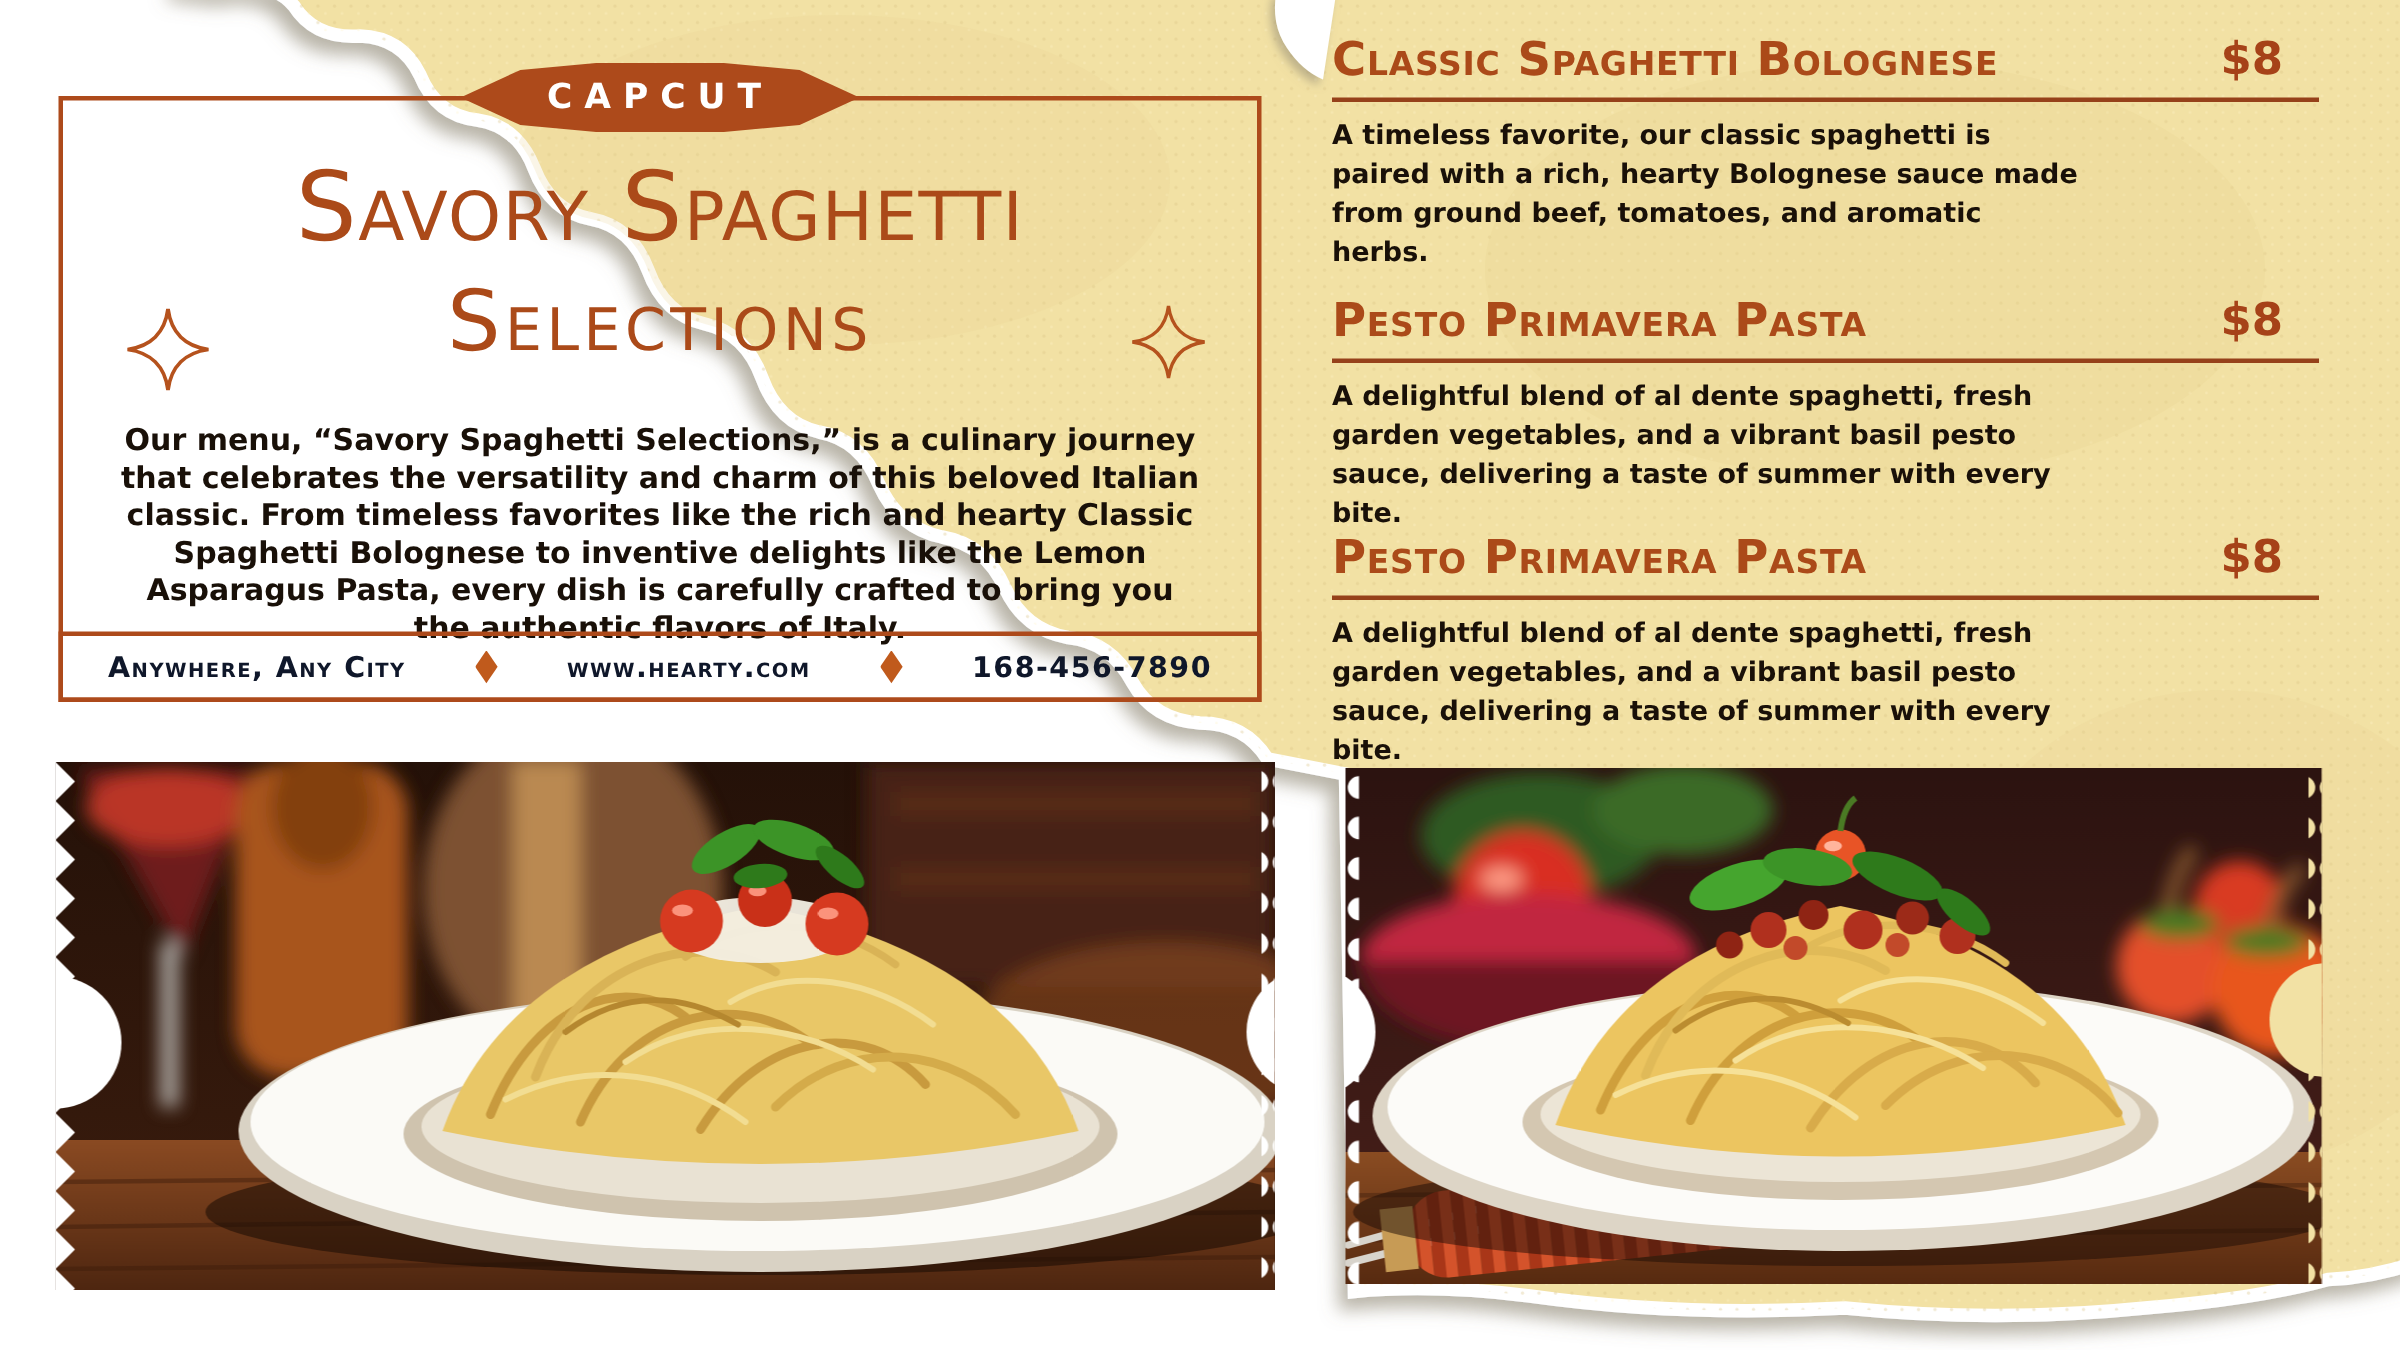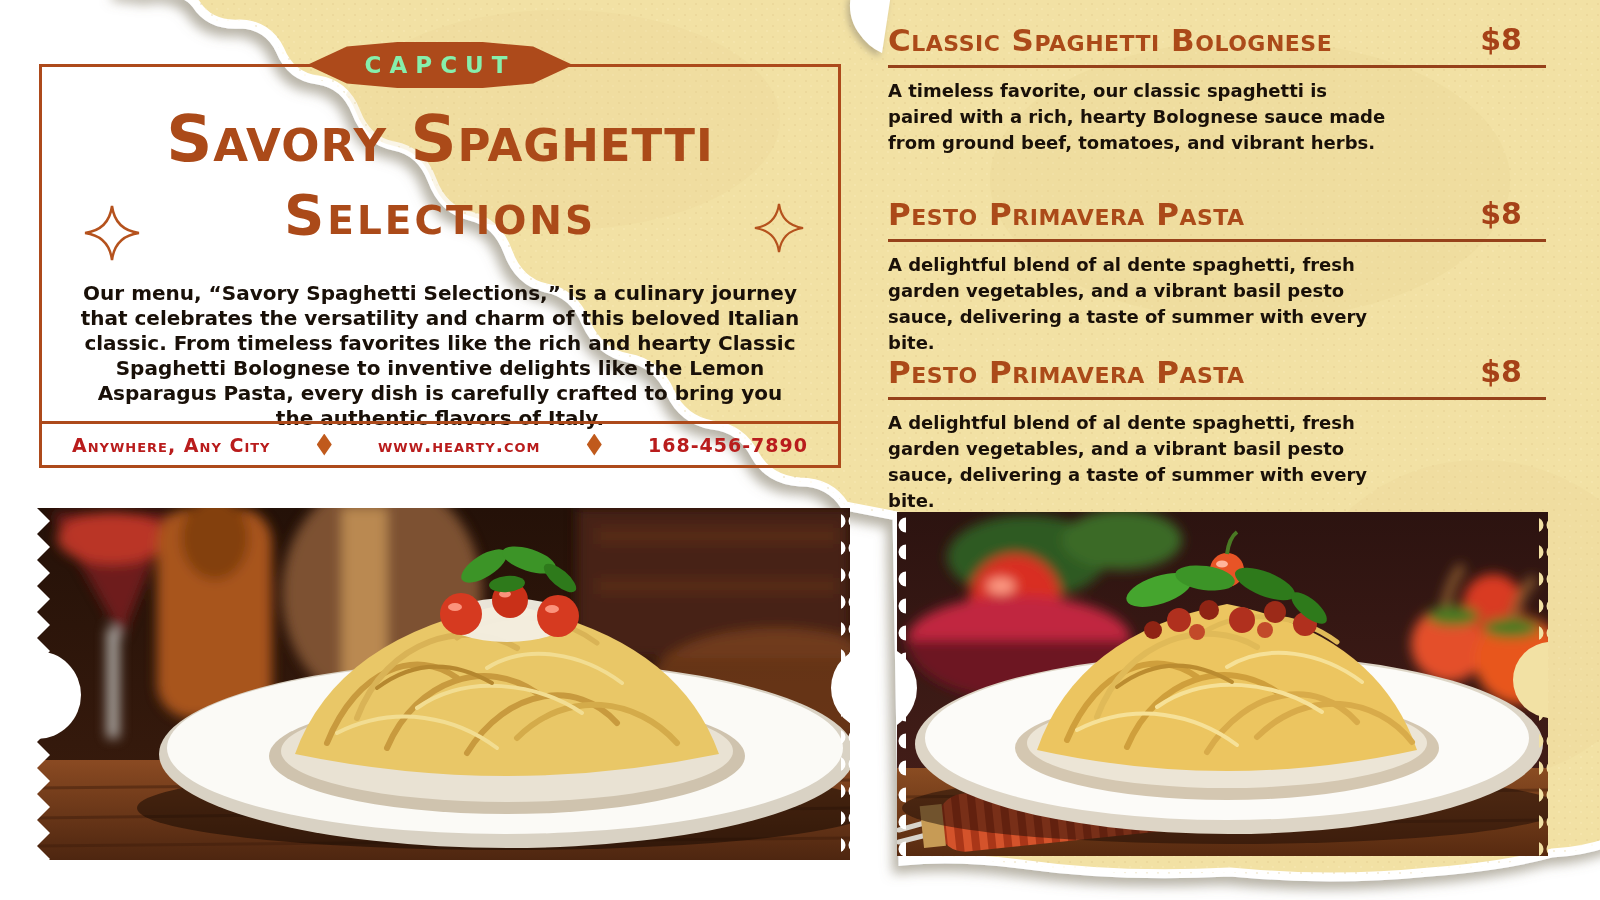--- a/index.html
+++ b/index.html
@@ -14,41 +14,41 @@
   
   .card{
     position:absolute; left:39px; top:64px; width:796px; height:398px;
     border:3px solid #ad4a1b; z-index:3; background:transparent;
   }
   .badge{
     position:absolute; left:50%; top:-25px; transform:translateX(-50%);
     width:266px; height:46px; background:#ad4a1b;
     clip-path:polygon(0% 50%,15% 10%,34% 0%,66% 0%,85% 10%,100% 50%,85% 90%,66% 100%,34% 100%,15% 90%);
     display:flex; align-items:center; justify-content:center;
-    color:#86efac; font-size:23px; font-weight:800; letter-spacing:8px;
+    color:#ffffff; font-size:23px; font-weight:800; letter-spacing:8px;
   }
   .title{
     position:absolute; top:34px; left:0; right:0; text-align:center;
-    color:#ab4a19; font-weight:700; font-variant:small-caps; line-height:76px;
+    color:#ab4a19; font-weight:400; font-variant:small-caps; line-height:76px;
   }
   .title .l1{font-size:64px; letter-spacing:1px;}
   .title .l2{font-size:56px; letter-spacing:3px;}
   .sparkle{position:absolute; z-index:4;}
   .sparkle.left{left:42px; top:138px;}
   .sparkle.right{left:712px; top:136px;}
   .intro{
     position:absolute; top:214px; left:34px; right:34px; text-align:center;
     font-size:20px; line-height:25px; font-weight:600; color:#191008;
   }
   .contact-bar{
     position:absolute; left:-3px; right:-3px; bottom:-3px; height:41px;
     border:3px solid #ad4a1b; display:flex; align-items:center;
     justify-content:space-between; padding:0 30px; box-sizing:content-box;
   }
-  .contact-text{font-size:19px; font-weight:700; color:#b91c1c; font-variant:small-caps; letter-spacing:1px;}
+  .contact-text{font-size:19px; font-weight:700; color:#0f172a; font-variant:small-caps; letter-spacing:1px;}
   .sep-diamond{width:15px; height:22px; background:#c05a1c;
     clip-path:polygon(50% 0,100% 50%,50% 100%,0 50%);}
 
   
   .menu-col{position:absolute; left:888px; top:0; width:658px; z-index:3;}
   .menu-item{position:absolute; left:0; width:100%;}
   .mi-0{top:20px;} .mi-1{top:194px;} .mi-2{top:352px;}
   .mi-row{display:flex; justify-content:space-between; align-items:flex-end; padding-right:24px;}
   .mi-name{font-size:31px; font-weight:800; color:#ab4a19; font-variant:small-caps; letter-spacing:0.5px; line-height:40px;}
   .mi-price{font-size:30px; font-weight:800; color:#a64218; line-height:40px;}
@@ -137,21 +137,21 @@
   </div>
 
   <div class="menu-col">
 
     <div class="menu-item mi-0">
       <div class="mi-row">
         <span class="mi-name">Classic Spaghetti Bolognese</span>
         <span class="mi-price">$8</span>
       </div>
       <div class="mi-rule"></div>
-      <div class="mi-desc">A timeless favorite, our classic spaghetti is paired with a rich, hearty Bolognese sauce made from ground beef, tomatoes, and vibrant herbs.</div>
+      <div class="mi-desc">A timeless favorite, our classic spaghetti is paired with a rich, hearty Bolognese sauce made from ground beef, tomatoes, and aromatic herbs.</div>
     </div>
 
     <div class="menu-item mi-1">
       <div class="mi-row">
         <span class="mi-name">Pesto Primavera Pasta</span>
         <span class="mi-price">$8</span>
       </div>
       <div class="mi-rule"></div>
       <div class="mi-desc">A delightful blend of al dente spaghetti, fresh garden vegetables, and a vibrant basil pesto sauce, delivering a taste of summer with every bite.</div>
     </div>

